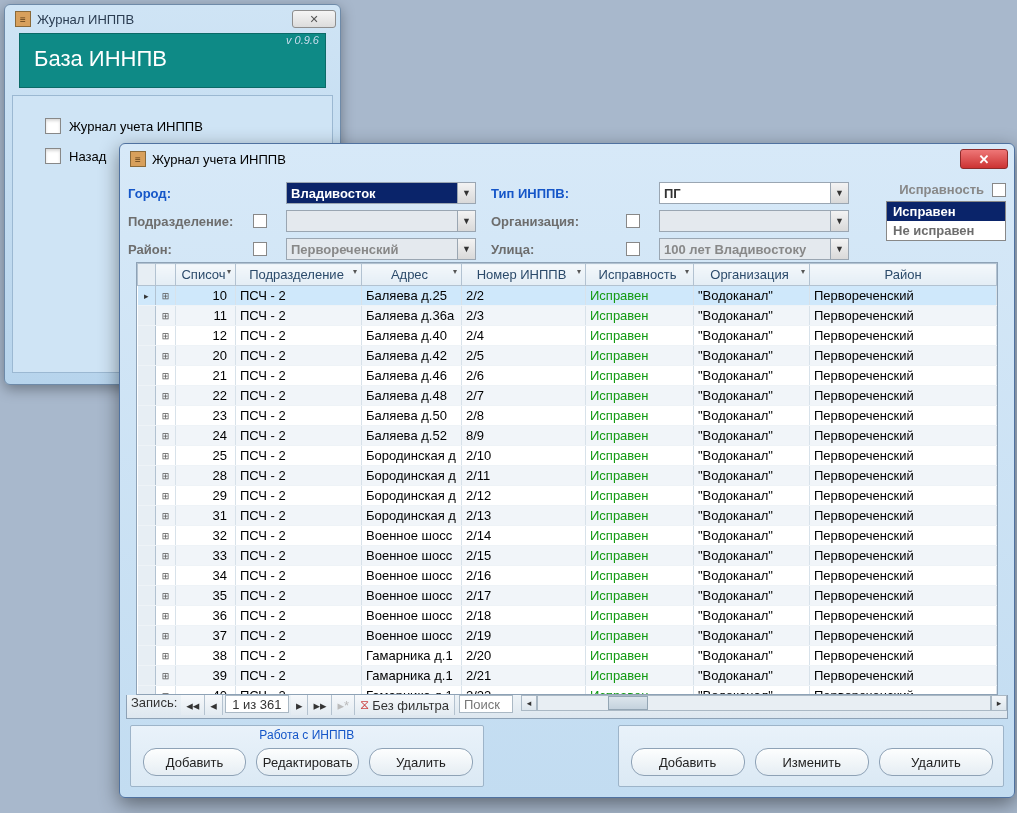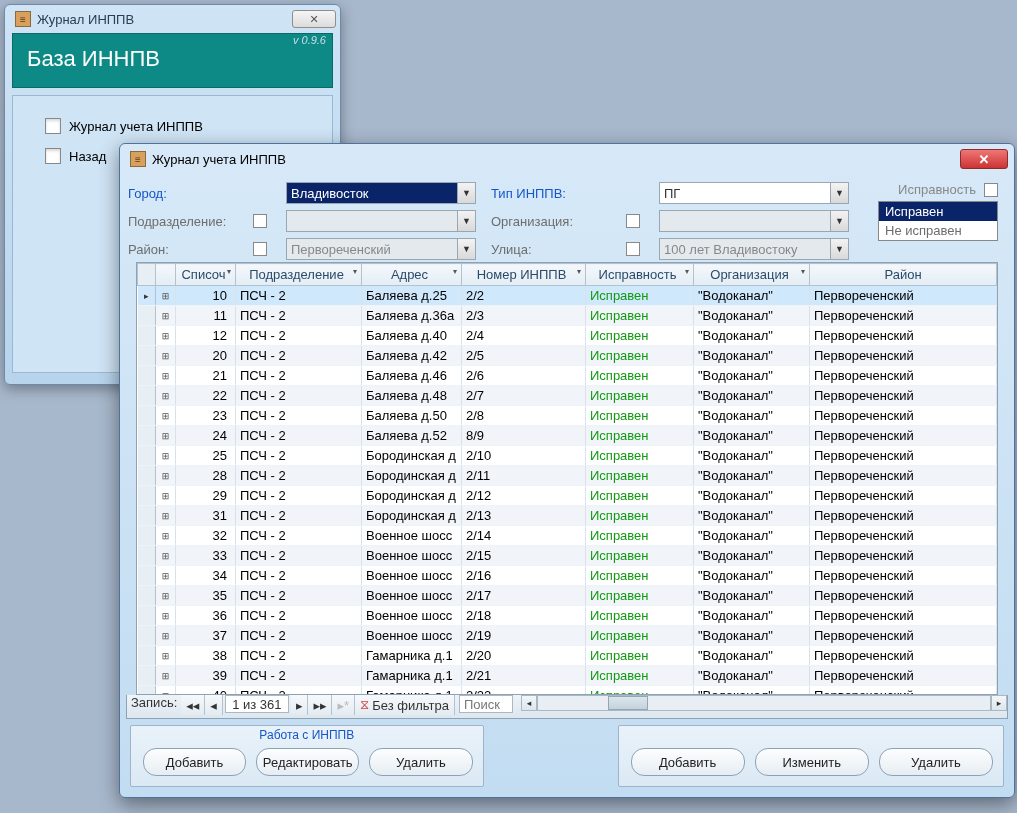--- a/index.html
+++ b/index.html
@@ -33,21 +33,21 @@
     font-size:11px; color:#555;
   }
   .tb-close-red {
     width: 48px; height: 20px;
     background: linear-gradient(#e77,#c33);
     border:1px solid #8e2b2b; border-radius:3px;
     display:flex; align-items:center; justify-content:center;
     color:#fff; font-weight:bold; font-size:13px;
   }
   .win-parent .banner {
-    margin: 0 7px;
+    margin: 0 14px;
     height: 55px;
     background: #0e8a86;
     border:1px solid #0b6a67;
     position: relative;
     color:#fff;
   }
   .banner-version {
     position:absolute; right:6px; top:0;
     font-style:italic; font-size:11px; color:#cde;
   }
@@ -69,27 +69,28 @@
     width:896px; height:655px;
     background: linear-gradient(#d7e9f8,#c2dcf1);
     border:1px solid #5072a0;
     border-radius:6px;
     box-shadow: 0 6px 20px rgba(0,0,0,.45);
     display:flex; flex-direction:column;
   }
   .win-child .titlebar { height:30px; padding:0 6px 0 10px; display:flex; align-items:center; justify-content:space-between; }
 
   .filters {
-    padding: 6px 16px 0 8px;
+    padding: 6px 8px 0 8px;
     display:grid;
     grid-template-columns: 110px 18px 190px 120px 18px 190px 1fr;
     grid-template-rows: 26px 26px 26px;
     align-items:center;
     gap: 2px 15px;
     color:#6d6d6d;
+    font-weight:bold;
   }
   .filters .lbl-active { color:#1556c8; }
   .combo {
     height:22px;
     background:#fff; border:1px solid #9aa6b2;
     display:flex; align-items:center; justify-content:space-between;
     padding-left:4px; color:#333;
   }
   .combo.disabled { background:#e4e9ee; color:#888; }
   .combo .arrow {

